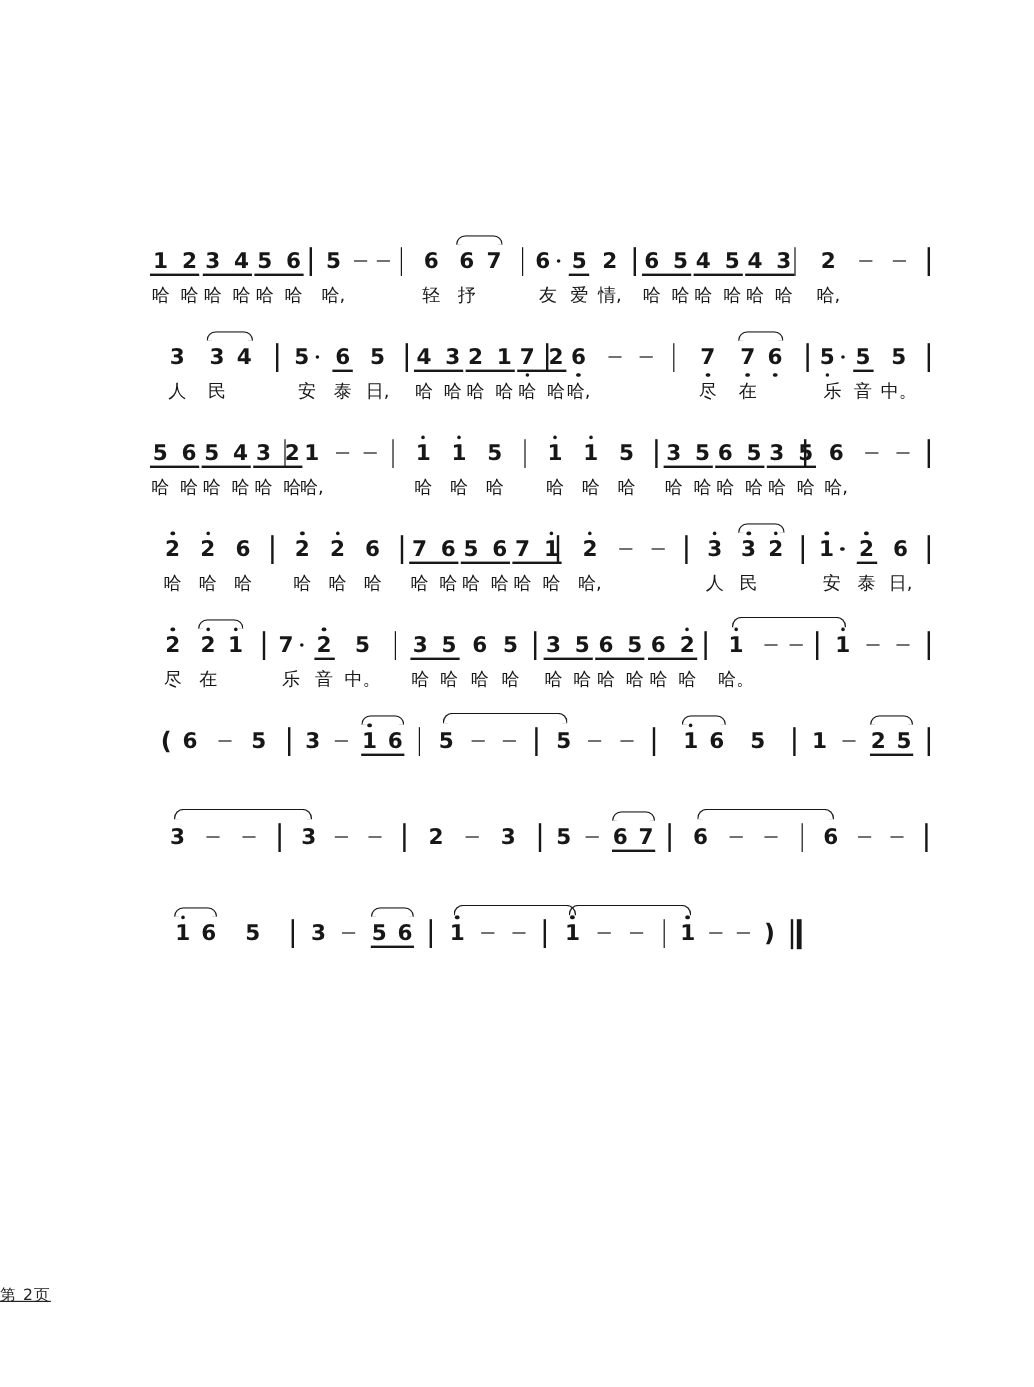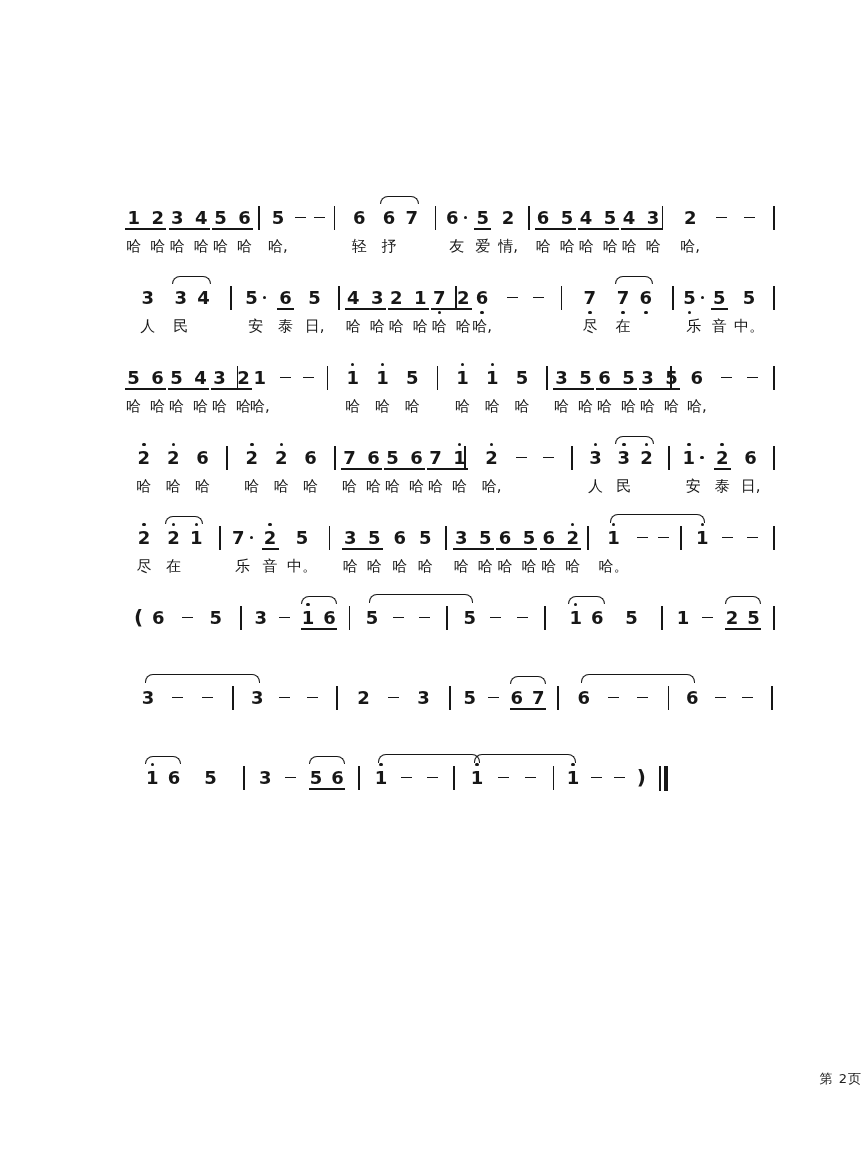--- a/index.html
+++ b/index.html
@@ -27,22 +27,22 @@
   .bar { width:1.6px; height:24px; background:#171717; flex:0 0 auto; }
   .fbar { display:flex; gap:2.5px; height:25px; flex:0 0 auto; margin-left:1px; }
   .fbar .thin { width:1.6px; background:#171717; }
   .fbar .thick { width:4.5px; background:#171717; }
 
   .slurarc, .tiearc { position:absolute; height:8px; border:1.6px solid #171717; border-bottom:none;
                       border-radius:8px 8px 0 0; background:transparent; }
   .slurarc { left:1px; right:1px; top:-10px; }
   .tiearc { top:-12px; height:9px; }
 
-  .footer { position:absolute; top:1070px; left:0; width:100%; text-align:right;
-            font-size:13px; letter-spacing:1px; color:#222; }
+  .footer { position:absolute; top:1070px; left:0; width:100%; text-align:left;
+            font-size:13px; letter-spacing:1px; color:#222;text-decoration:underline; }
 </style>
 </head>
 <body>
 
 <div class="sheet">
   <div id="score">
       <div class="line" style="top: 206px; left: 120px; width: 655px; position: absolute;">
         <div class="measure" style="flex: 143 1 0px;">
           <div class="grp">
             <i class="beamline"></i>

